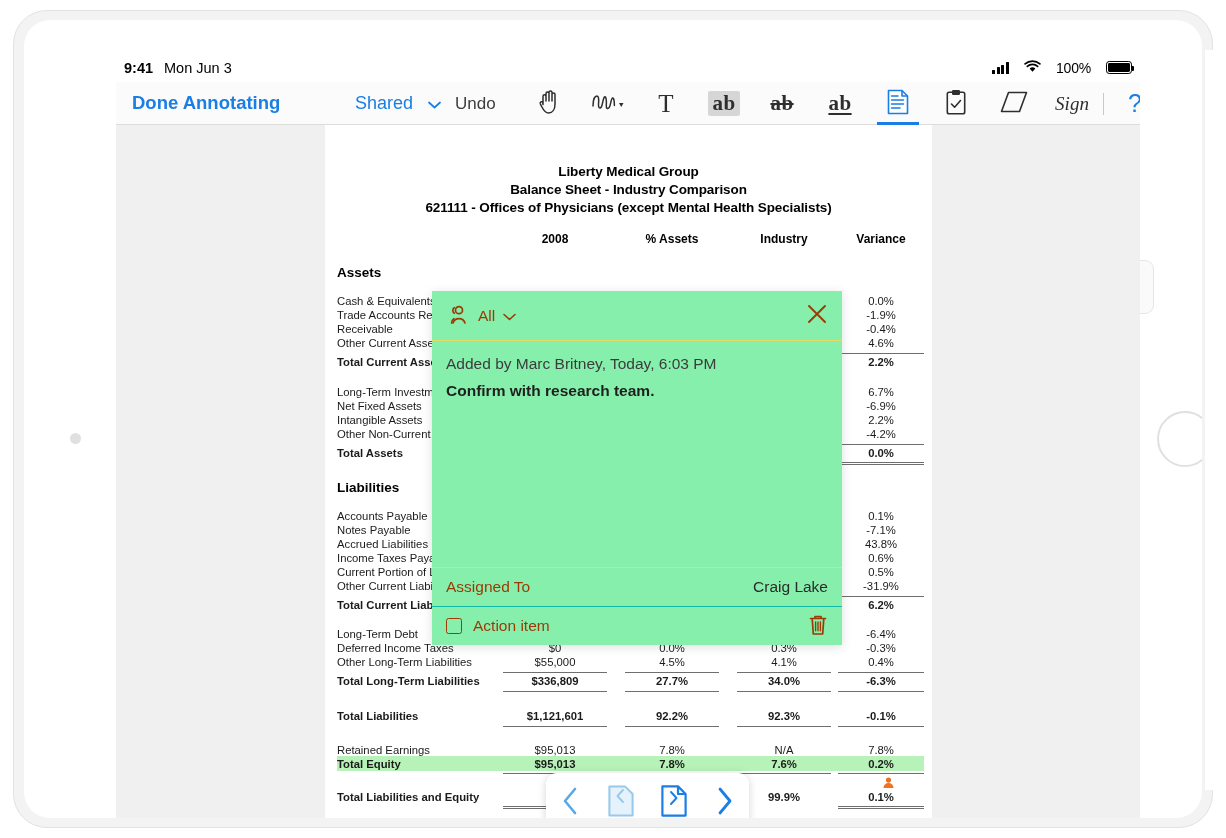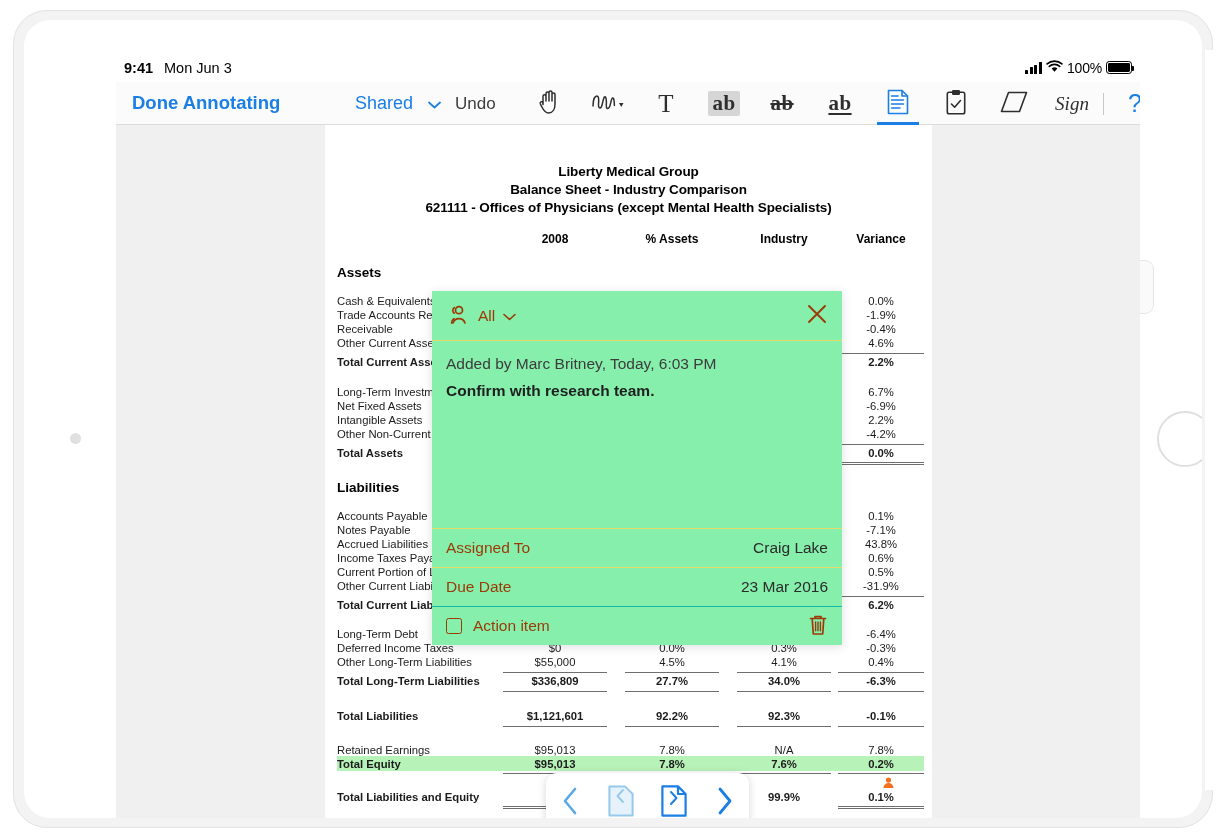--- a/index.html
+++ b/index.html
@@ -66,21 +66,21 @@
   }
 
   
   #status-bar {
     position: absolute; left: 0; top: 0;
     width: 1024px; height: 29px;
     display: flex; align-items: center;
     font-size: 14.5px; color: #000;
   }
   .sb-left { position: absolute; left: 8px; display: flex; gap: 11px; align-items: baseline; }
-  .sb-right { position: absolute; right: 8px; display: flex; gap: 4px; align-items: center; }
+  .sb-right { position: absolute; right: 8px; display: flex; gap: 15px; align-items: center; }
   .sb-time { font-weight: 700; }
   .sb-date { font-weight: 400; }
   .signal-bars { display: flex; align-items: flex-end; gap: 1.5px; height: 12px; }
   .signal-bars i { display: block; width: 3px; background: #000; border-radius: 0.5px; }
   .signal-bars i:nth-child(1) { height: 4px; }
   .signal-bars i:nth-child(2) { height: 6.5px; }
   .signal-bars i:nth-child(3) { height: 9px; }
   .signal-bars i:nth-child(4) { height: 11.5px; }
   .wifi-icon { width: 17px; height: 13px; }
   .batt-pct { font-size: 14px; font-weight: 400; letter-spacing: -0.2px; }
@@ -582,24 +582,20 @@
           <div id="note-body">
             <div class="note-meta">Added by Marc Britney, Today, 6:03 PM</div>
             <div class="note-text">Confirm with research team.</div>
           </div>
 
           <div class="note-field">
             <span class="note-field-label">Assigned To</span>
             <span class="note-field-value">Craig Lake</span>
           </div>
 
-          <div class="note-field">
-            <span class="note-field-label">Due Date</span>
-            <span class="note-field-value">23 Mar 2016</span>
-          </div>
 
           <div id="note-action">
             <div class="action-left">
               <span class="action-box"></span>
               <span class="action-label">Action item</span>
             </div>
             <div class="trash">
               <svg width="20" height="22" viewBox="0 0 20 22">
                 <path d="M2.5 4.5 H17.5" stroke="#9c3a06" stroke-width="1.7" stroke-linecap="round"></path>
                 <path d="M7 4.5 V2.6 h6 V4.5" fill="none" stroke="#9c3a06" stroke-width="1.7" stroke-linejoin="round"></path>

